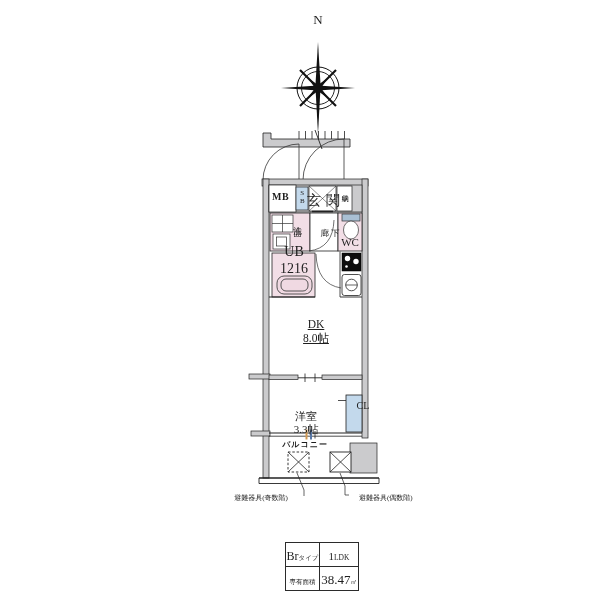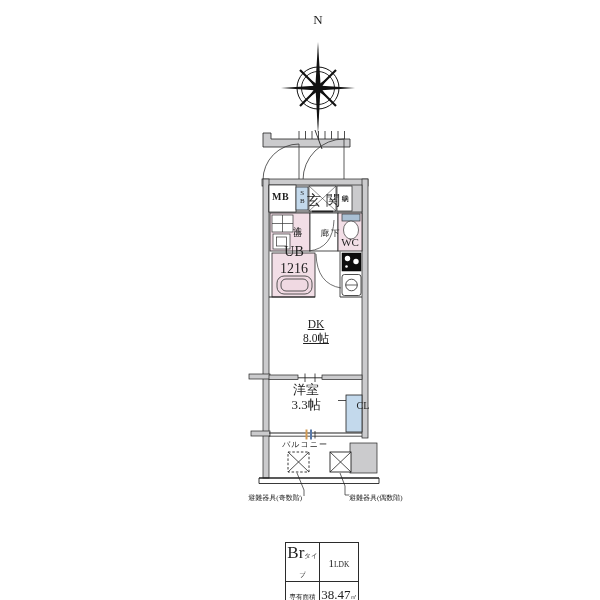--- a/index.html
+++ b/index.html
@@ -9,21 +9,21 @@
   .lbl{position:absolute;color:#1e1e1e;line-height:1.18;white-space:pre-line;
        font-family:"Liberation Serif", serif;}
   .ctr{transform:translateX(-50%);text-align:center;}
   .vtext{writing-mode:vertical-rl;text-orientation:upright;}
   
   .spec{position:absolute;left:285px;top:542px;border-collapse:collapse;}
   .spec td{border:1px solid #2b2b2b;text-align:center;vertical-align:middle;
            padding:0;height:23px;color:#1e1e1e;}
   .spec td.c1{width:33px;}
   .spec td.c2{width:38px;}
-  .t-big{font-size:17px;}
+  .t-big{font-size:12px;}
   .t-num{font-size:13px;}
   .t-one{font-size:11px;}
   .t-sm{font-size:6.5px;}
   .t-ldk{font-size:7.5px;}
 </style>
 </head>
 <body>
 
 <div id="canvas">
 
@@ -185,30 +185,30 @@
   <div class="lbl ctr" style="left:324px;top:228px;font-size:8.5px;letter-spacing:2px;margin-left:7px;">廊下</div>
 
   <div class="lbl ctr" style="left:350px;top:236px;font-size:11px;">WC</div>
 
   <div class="lbl ctr" style="left:294px;top:244px;font-size:14px;">UB
 1216</div>
 
   <div class="lbl ctr" style="left:316px;top:318px;font-size:11.5px;text-decoration:underline;">DK
 8.0帖</div>
 
-  <div class="lbl ctr" style="left:306px;top:382px;font-size:13px;">洋室
+  <div class="lbl ctr" style="left:306px;top:410px;font-size:11px;">洋室
 3.3帖</div>
 
   <div class="lbl ctr" style="left:363px;top:400px;font-size:10px;">CL</div>
 
-  <div class="lbl ctr" style="left:305px;top:440px;font-size:8px;letter-spacing:1px;">バルコニー</div>
-
-  <div class="lbl" style="left:220px;top:494px;width:82px;text-align:right;font-size:7px;">避難器具(奇数階)</div>
-
-  <div class="lbl" style="left:349px;top:494px;font-size:7px;">避難器具(偶数階)</div>
+  <div class="lbl ctr" style="left:305px;top:440px;font-size:8px;letter-spacing:1px;font-weight:bold;">バルコニー</div>
+
+  <div class="lbl" style="left:220px;top:494px;width:82px;text-align:center;font-size:7px;">避難器具(奇数階)</div>
+
+  <div class="lbl" style="left:359px;top:494px;font-size:7px;">避難器具(偶数階)</div>
 
   <table class="spec">
     <tbody>
       <tr>
         <td class="c1"><span class="t-big">Br</span><span class="t-sm">タイプ</span></td>
         <td class="c2"><span class="t-one">1</span><span class="t-ldk">LDK</span></td>
       </tr>
       <tr>
         <td class="c1"><span class="t-sm">専有面積</span></td>
         <td class="c2"><span class="t-num">38.47</span><span class="t-sm">㎡</span></td>

